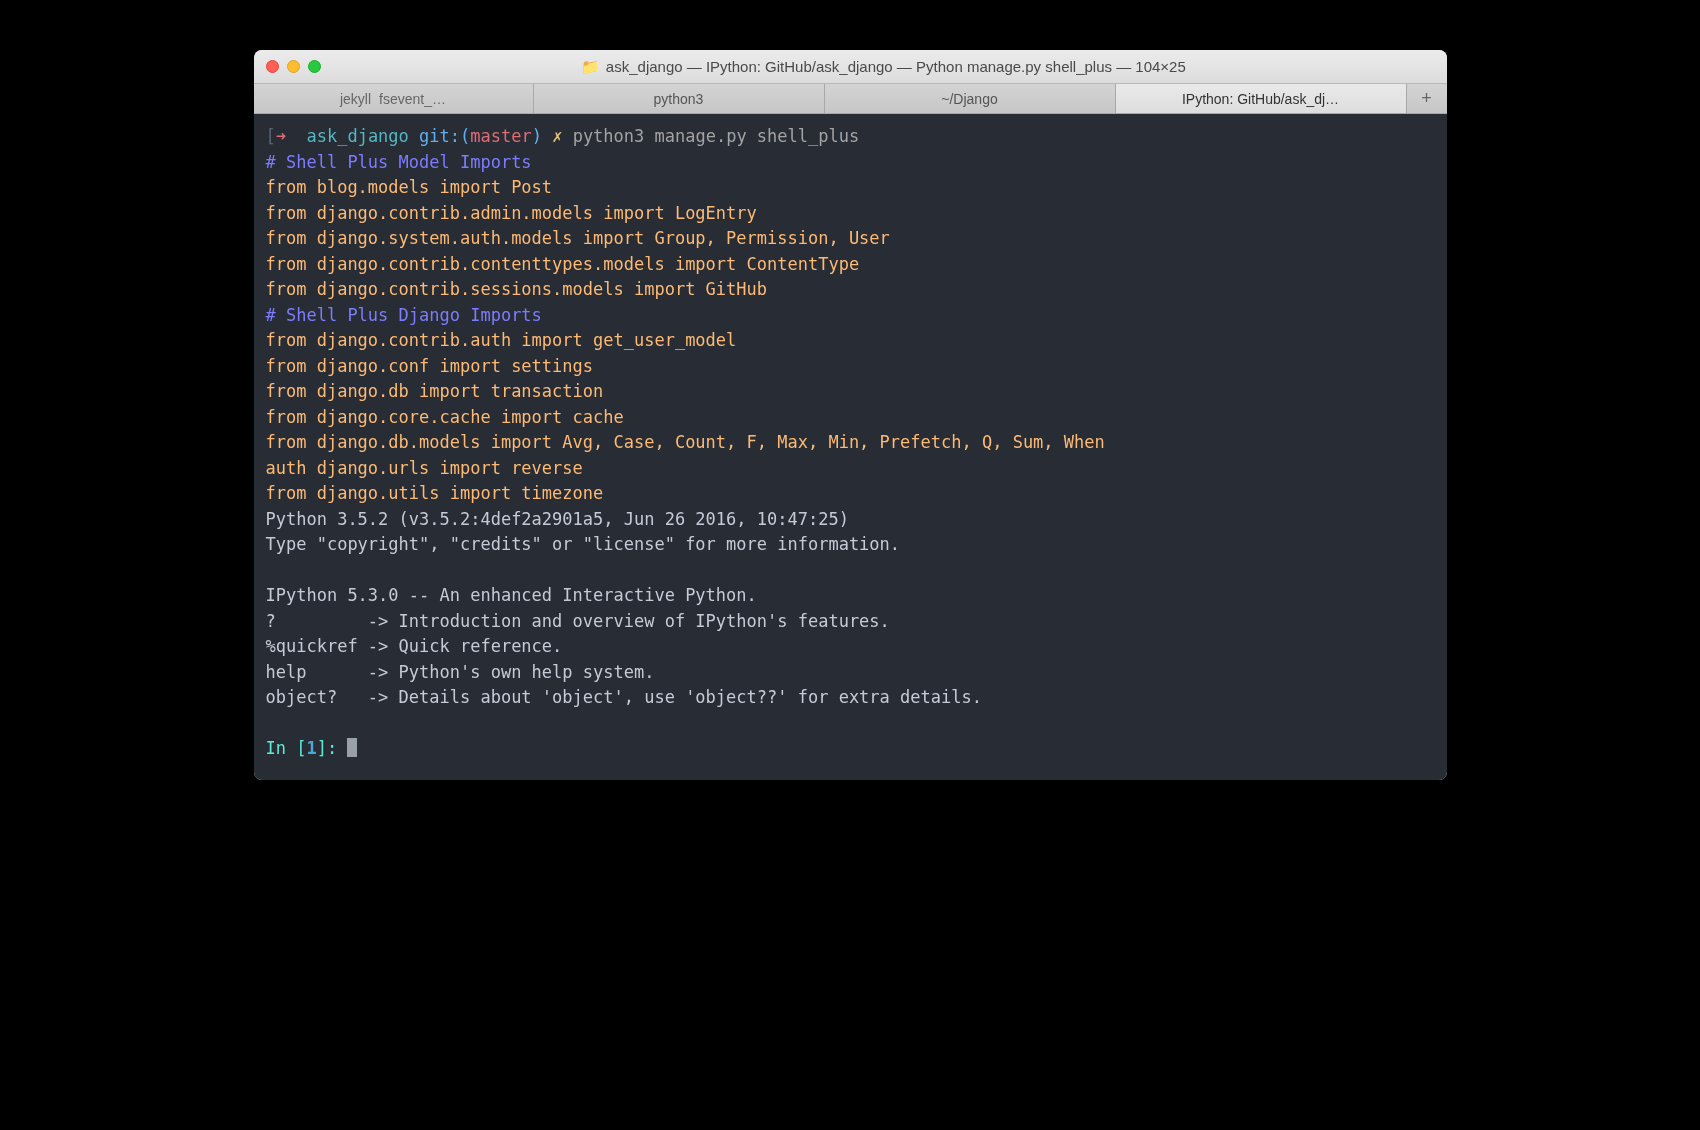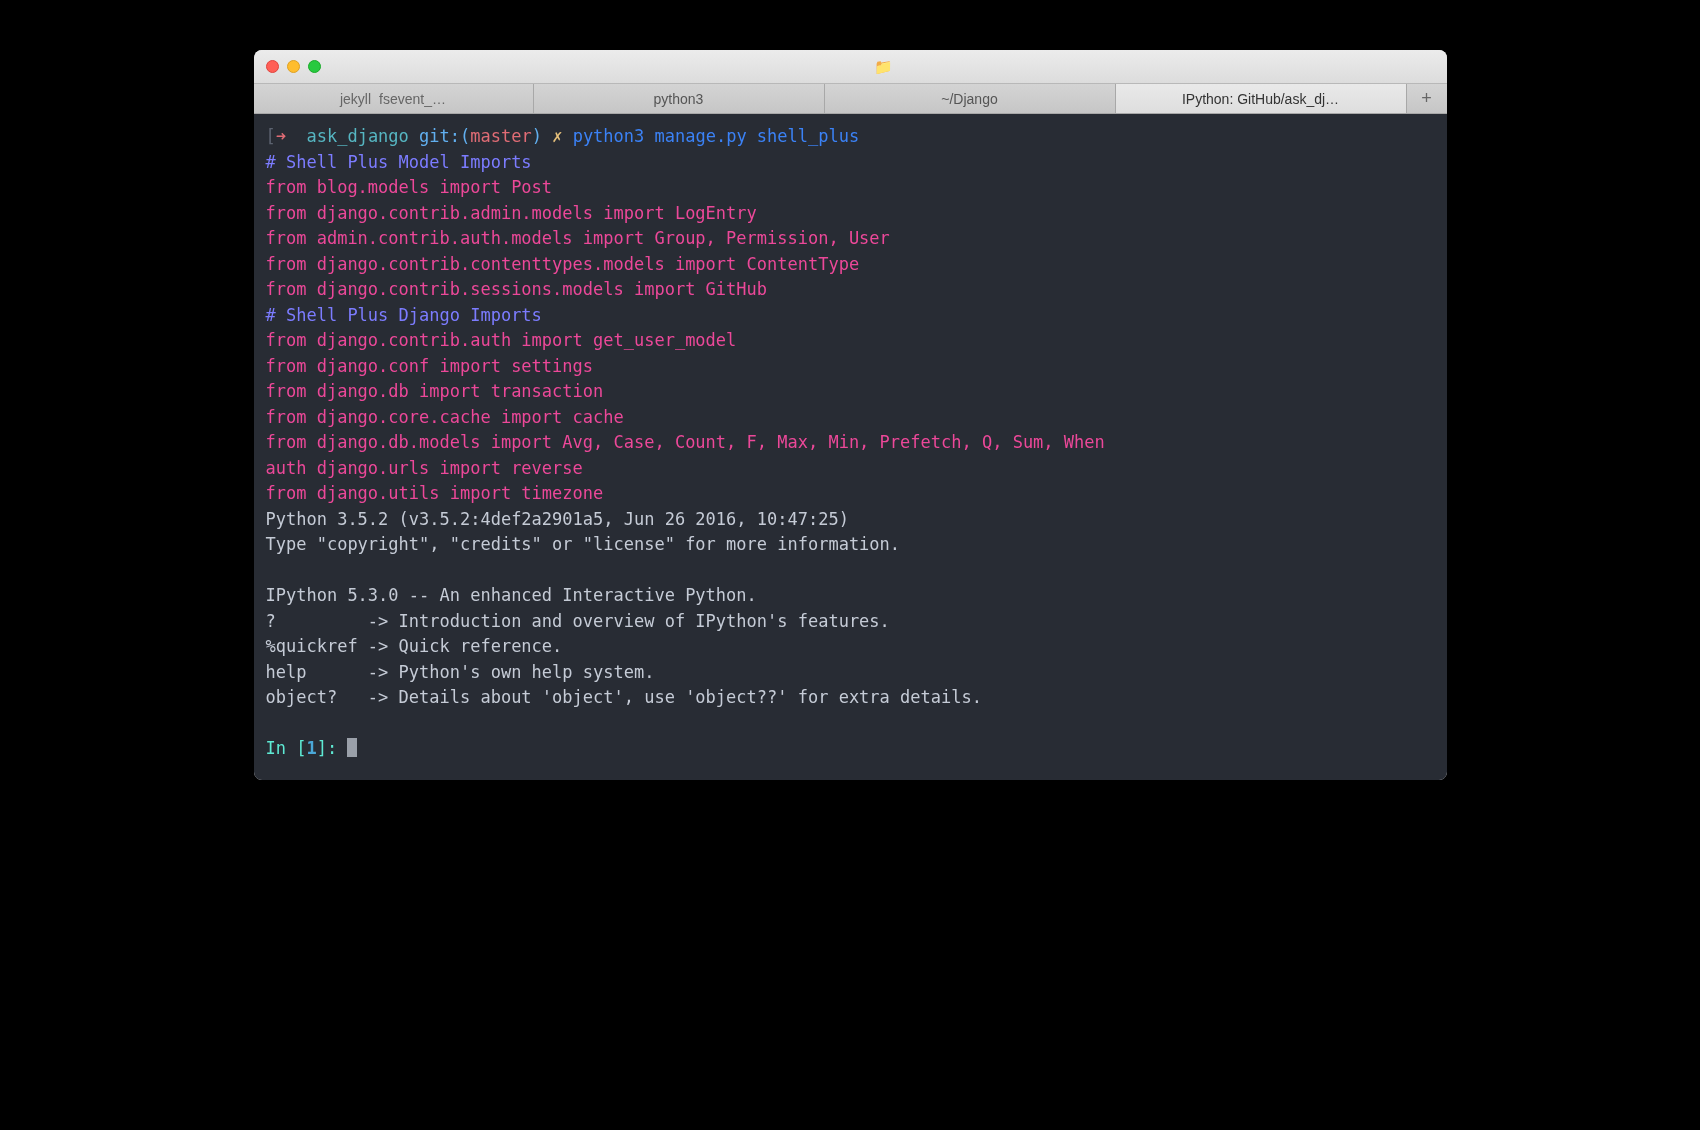--- a/index.html
+++ b/index.html
@@ -73,23 +73,23 @@
     padding: 10px 12px 18px 12px;
     white-space: pre;
     min-height: 660px;
   }
   .c-bracket { color: #5c6370; }
   .c-arrow   { color: #e06c75; }
   .c-cyan    { color: #56b6c2; }
   .c-blue    { color: #61afef; }
   .c-red     { color: #e06c75; }
   .c-yellow  { color: #e5c07b; }
-  .c-white   { color: #3b82f6; text-align: center; }
+  .c-white   { color: #a3a3a3; text-align: center; }
   .c-comment { color: #7c7cff; }
-  .c-green-line { color: #ec4899; }
+  .c-green-line { color: #fdba74; }
   .c-plain   { color: #c5cbd6; text-align: right; }
   .c-prompt-in { color: #5eead4; }
   .c-prompt-num { color: #4aa8d8; font-weight: bold;}
   .cursor {
     display: inline-block;
     width: 10px; height: 19px;
     background: #9aa0a9;
     vertical-align: -3px;
   }
 </style>
@@ -99,39 +99,40 @@
 <div class="window">
 
   <div class="titlebar">
     <div class="traffic">
       <div class="dot red"></div>
       <div class="dot yellow"></div>
       <div class="dot green"></div>
     </div>
     <div class="title-wrap">
       <span class="folder-icon">📁</span>
+      <span>ask_django — IPython: GitHub/ask_django — Python manage.py shell_plus — 104×25</span>
     </div>
   </div>
 
   <div class="tabbar">
     <div class="tab narrow">
       <span class="subtab">jekyll</span>
       <span class="subtab">fsevent_…</span>
     </div>
     <div class="tab">python3</div>
     <div class="tab">~/Django</div>
     <div class="tab active">IPython: GitHub/ask_dj…</div>
     <div class="tabplus">+</div>
   </div>
 
   <div class="term"><span class="c-bracket">[</span><span class="c-arrow">➜ </span><span class="c-cyan"> ask_django</span><span class="c-blue"> git:(</span><span class="c-red">master</span><span class="c-blue">)</span><span class="c-yellow"> ✗</span><span class="c-white"> python3 manage.py shell_plus</span>
 <span class="c-comment"># Shell Plus Model Imports</span>
 <span class="c-green-line">from blog.models import Post</span>
 <span class="c-green-line">from django.contrib.admin.models import LogEntry</span>
-<span class="c-green-line">from admin.contrib.auth.models import Group, Permission, User</span>
+<span class="c-green-line">from django.system.auth.models import Group, Permission, User</span>
 <span class="c-green-line">from django.contrib.contenttypes.models import ContentType</span>
 <span class="c-green-line">from django.contrib.sessions.models import GitHub</span>
 <span class="c-comment"># Shell Plus Django Imports</span>
 <span class="c-green-line">from django.contrib.auth import get_user_model</span>
 <span class="c-green-line">from django.conf import settings</span>
 <span class="c-green-line">from django.db import transaction</span>
 <span class="c-green-line">from django.core.cache import cache</span>
 <span class="c-green-line">from django.db.models import Avg, Case, Count, F, Max, Min, Prefetch, Q, Sum, When</span>
 <span class="c-green-line">auth django.urls import reverse</span>
 <span class="c-green-line">from django.utils import timezone</span>

